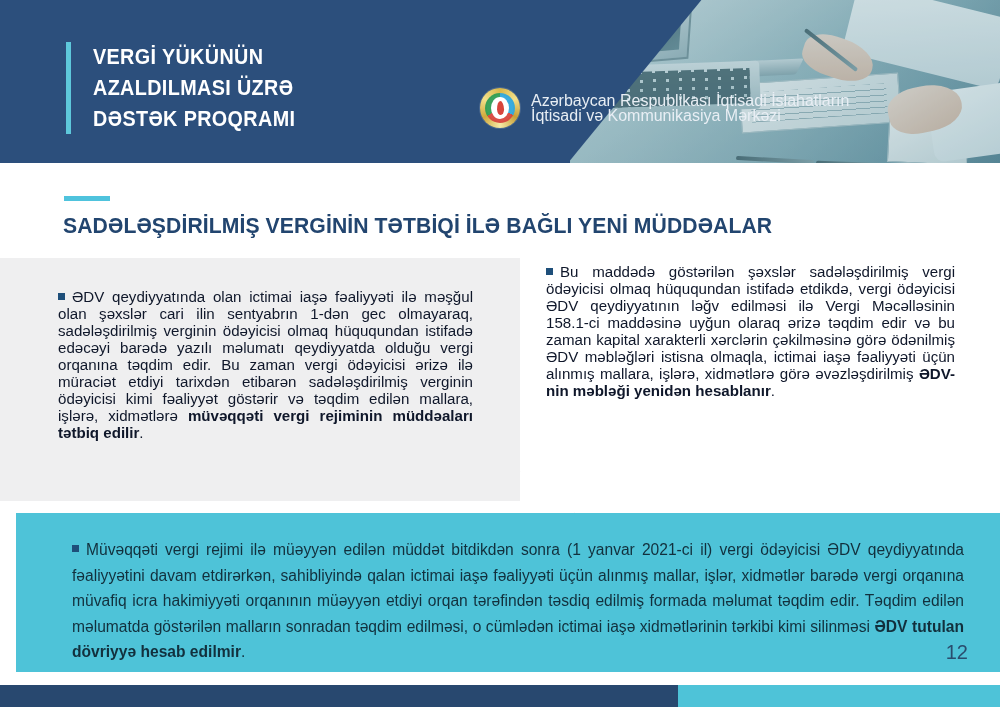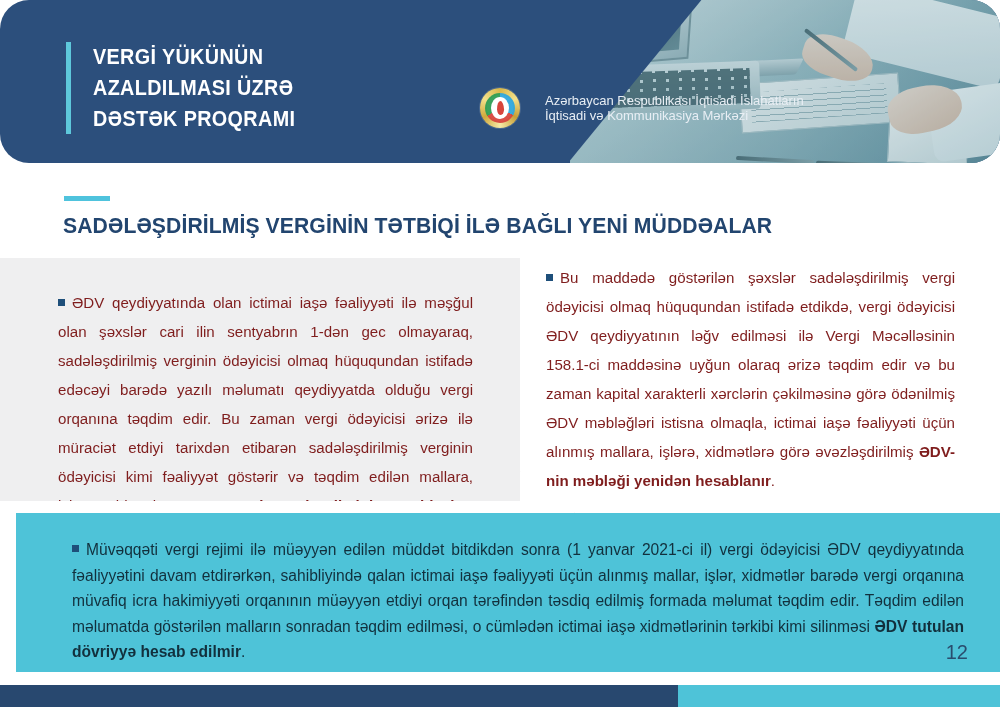--- a/index.html
+++ b/index.html
@@ -9,21 +9,20 @@
     background:#ffffff;
     overflow:hidden;
     position:relative;
   }
 
   
   .header{
     position:absolute; left:0; top:0; width:1000px; height:163px;
     background:#2c4f7c;
     overflow:hidden;
-    border-radius:29px;
   }
   .header-photo{
     position:absolute; right:0; top:0; width:430px; height:163px;
     overflow:hidden;
   }
   .photo-bg{
     position:absolute; inset:0;
     background:
       linear-gradient(160deg, rgba(222,238,240,.55) 0%, rgba(150,190,198,.35) 45%, rgba(90,140,155,.45) 100%),
       linear-gradient(115deg,#cfe2e4 0%,#b9d2d6 28%,#9dbfc6 55%,#7ea7b2 78%,#5d8897 100%);
@@ -109,41 +108,41 @@
     position:absolute; left:17px; top:13px; width:7px; height:14px; z-index:3;
     background:#d7453d; border-radius:50% 50% 50% 50% / 60% 60% 40% 40%;
     transform:rotate(-2deg);
   }
   .emblem-star{
     position:absolute; left:12px; top:10px; width:17px; height:17px; z-index:2;
     background:#ffffff;
     clip-path:polygon(50% 0%,61% 35%,98% 35%,68% 57%,79% 91%,50% 70%,21% 91%,32% 57%,2% 35%,39% 35%);
   }
   .org-text{
-    color:#e8eef4; font-size:13px; line-height:15px; white-space:nowrap;margin-left:14px;
+    color:#e8eef4; font-size:16px; line-height:15px; white-space:nowrap;
   }
 
   
   .accent-rule{
     position:absolute; left:64px; top:196px; width:46px; height:5px; background:#4fc3dd;
   }
   .section-title{
     position:absolute; left:63px; top:213px;
     color:#22456f; font-weight:bold; font-size:22.5px;
     letter-spacing:.1px; text-transform:uppercase;
     transform:scaleX(.94); transform-origin:left center;
     white-space:nowrap;
   }
 
   
   .card{
     position:absolute;
     font-size:15.1px;
-    line-height:29px;
-    color:#7f1d1d;
+    line-height:17px;
+    color:#0f172a;
     text-align:justify;
   }
   .card-left{
     left:0px; top:258px; width:520px; height:243px;
     background:#efeff0;
     padding:30px 47px 20px 58px;
     clip-path:polygon(0 0, 100% 0, 100% 100%, 0 100%);
     box-shadow:3px 4px 9px rgba(0,0,0,.10);
   }
   .card-right{

